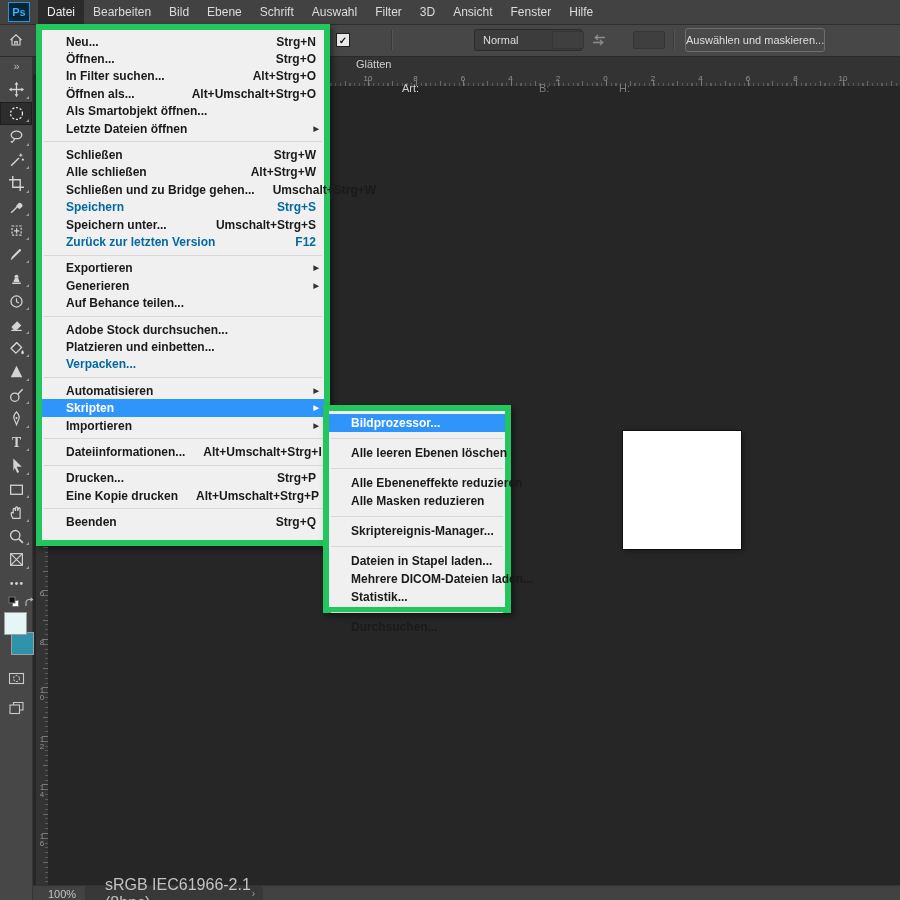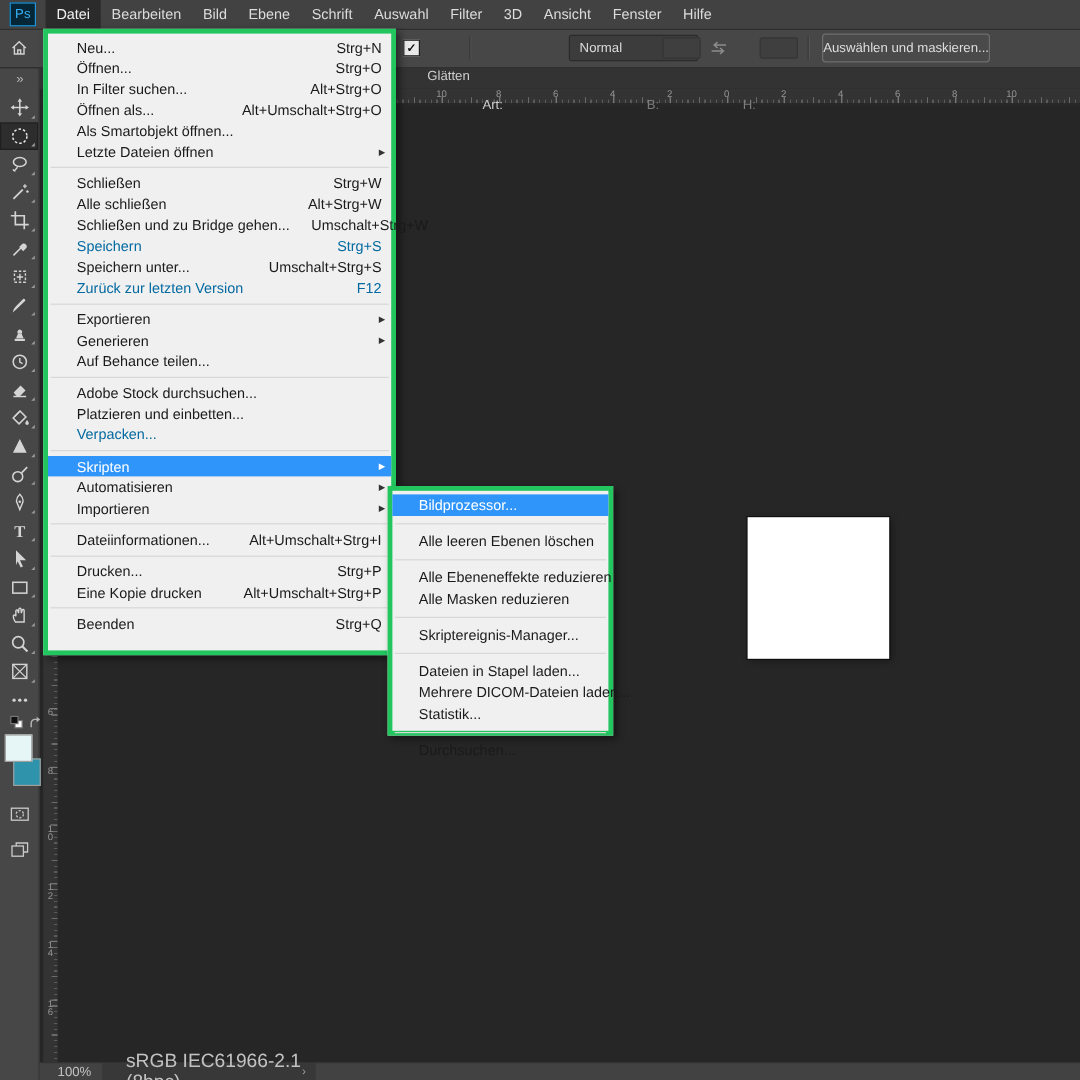--- a/index.html
+++ b/index.html
@@ -3,21 +3,21 @@
 <meta charset="utf-8">
 <style>
   html,body{margin:0;padding:0;background:#1a1a1a;}
   #screen{position:relative;width:900px;height:900px;overflow:hidden;
     background:#262626;font-family:"Liberation Sans",sans-serif;
     -webkit-font-smoothing:antialiased;}
   
   #menubar{position:absolute;left:0;top:0;width:900px;height:24px;background:#424242;
     border-bottom:1px solid #2e2e2e;display:flex;align-items:center;z-index:40;}
   .ps-logo{width:20px;height:18px;margin-left:8px;background:#052636;border:1px solid #2096d8;
-    color:#35b1f5;font-size:11px;font-weight:normal;display:flex;align-items:center;justify-content:center;}
+    color:#35b1f5;font-size:11px;font-weight:bold;display:flex;align-items:center;justify-content:center;}
   #menubar-items{display:flex;height:100%;margin-left:8px;}
   .mb-item{padding:0 9px;display:flex;align-items:center;color:#dcdcdc;font-size:12px;cursor:default;}
   .mb-item.active{background:#2b2b2b;color:#f0f0f0;}
   
   #optionsbar{position:absolute;left:0;top:24px;width:900px;height:32px;background:#474747;
     border-bottom:1px solid #2b2b2b;z-index:30;}
   .ob{position:absolute;top:50%;transform:translateY(-50%);display:flex;align-items:center;}
   .home-btn{left:8px;color:#cfcfcf;}
   .oblabel{font-size:11px;color:#cfcfcf;margin-top:48px;}
   .oblabel.dis{color:#7c7c7c;}
@@ -53,22 +53,22 @@
     background:repeating-linear-gradient(to right,#5a5a5a 0 1px,transparent 1px 4.75px);}
   .tickstrip-h2{position:absolute;left:0;bottom:0;width:100%;height:5px;
     background:repeating-linear-gradient(to right,#6a6a6a 0 1px,transparent 1px 23.75px);}
   .tickstrip-v{position:absolute;top:0;right:0;width:3px;height:100%;
     background:repeating-linear-gradient(to bottom,#5a5a5a 0 1px,transparent 1px 4.85px);}
   .tickstrip-v2{position:absolute;top:0;right:0;width:5px;height:100%;
     background:repeating-linear-gradient(to bottom,#6a6a6a 0 1px,transparent 1px 24.25px);}
   .rlabel-h{position:absolute;top:0;transform:translateX(-50%);font-size:8px;color:#949494;}
   .rlabel-v{position:absolute;left:2px;font-size:8px;line-height:7px;color:#949494;text-align:center;width:8px;}
   
-  .menupanel{position:absolute;background:#f0f0f0;border:4px solid #22c55e;
-    box-shadow:3px 3px 6px rgba(0,0,0,.45);font-size:12px;color:#1a1a1a;}
+  .menupanel{position:absolute;background:#f0f0f0;border:6px solid #22c55e;
+    box-shadow:3px 3px 6px rgba(0,0,0,.45);font-size:12px;color:#1a1a1a;font-weight:bold;}
   #filemenu{left:36px;top:24px;width:294px;height:522px;z-index:100;padding:3px 0;box-sizing:border-box;}
   #scriptsmenu{left:323px;top:405px;width:188px;height:208px;z-index:110;padding:3px 0;box-sizing:border-box;}
   .menu-item{display:flex;align-items:center;padding:0 8px 0 24px;position:relative;cursor:default;}
   #filemenu .menu-item{height:17.4px;}
   #scriptsmenu .menu-item{height:18px;padding-left:22px;}
   .menu-item .lbl{flex:1;white-space:nowrap;}
   .menu-item .sc{white-space:nowrap;margin-left:18px;}
   .menu-item .arr{position:absolute;right:5px;font-size:7px;color:#333;}
   .menu-item.disabled{color:#0369a1;}
   .menu-item.hl{background:#3095fb;color:#ffffff;}
@@ -462,26 +462,26 @@
       </div>
       <div class="menu-item">
         <span class="lbl">Platzieren und einbetten...</span>
       </div>
       <div class="menu-item disabled">
         <span class="lbl">Verpacken...</span>
       </div>
       <div class="menu-sep">
         <div></div>
       </div>
+      <div class="menu-item">
+        <span class="lbl">Automatisieren</span>
+        <span class="arr">▶</span>
+      </div>
       <div class="menu-item hl">
         <span class="lbl">Skripten</span>
-        <span class="arr">▶</span>
-      </div>
-      <div class="menu-item">
-        <span class="lbl">Automatisieren</span>
         <span class="arr">▶</span>
       </div>
       <div class="menu-item">
         <span class="lbl">Importieren</span>
         <span class="arr">▶</span>
       </div>
       <div class="menu-sep">
         <div></div>
       </div>
       <div class="menu-item">

